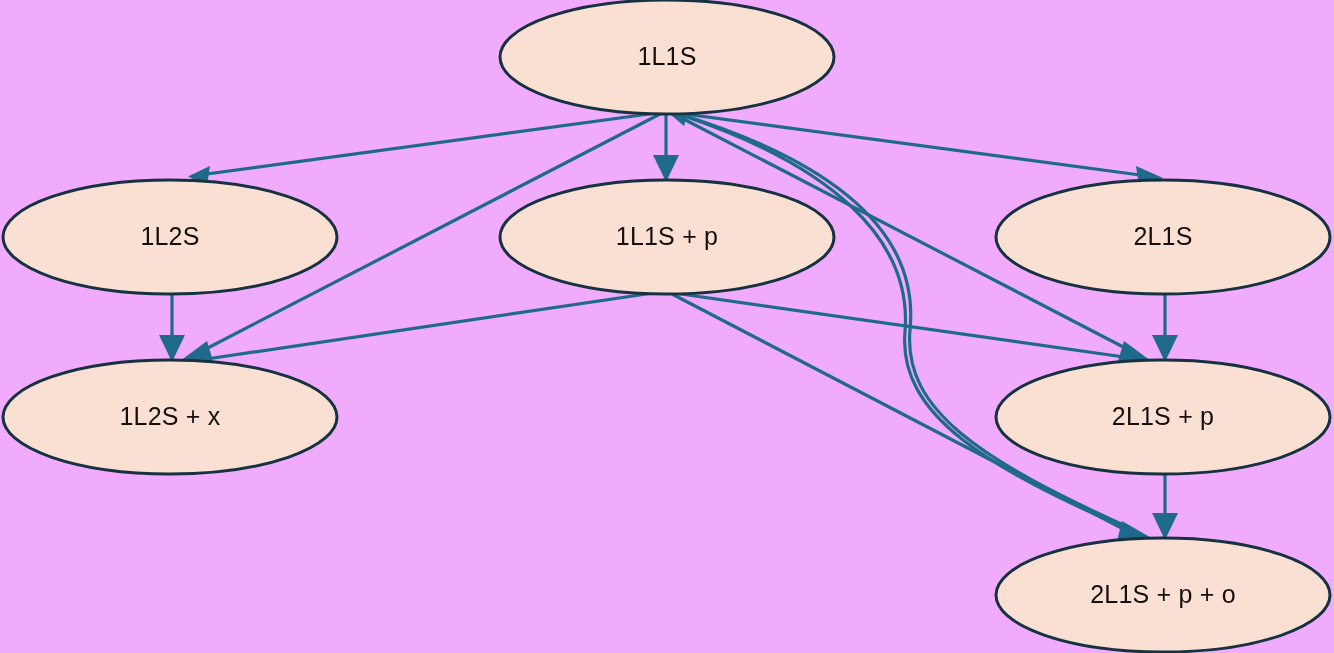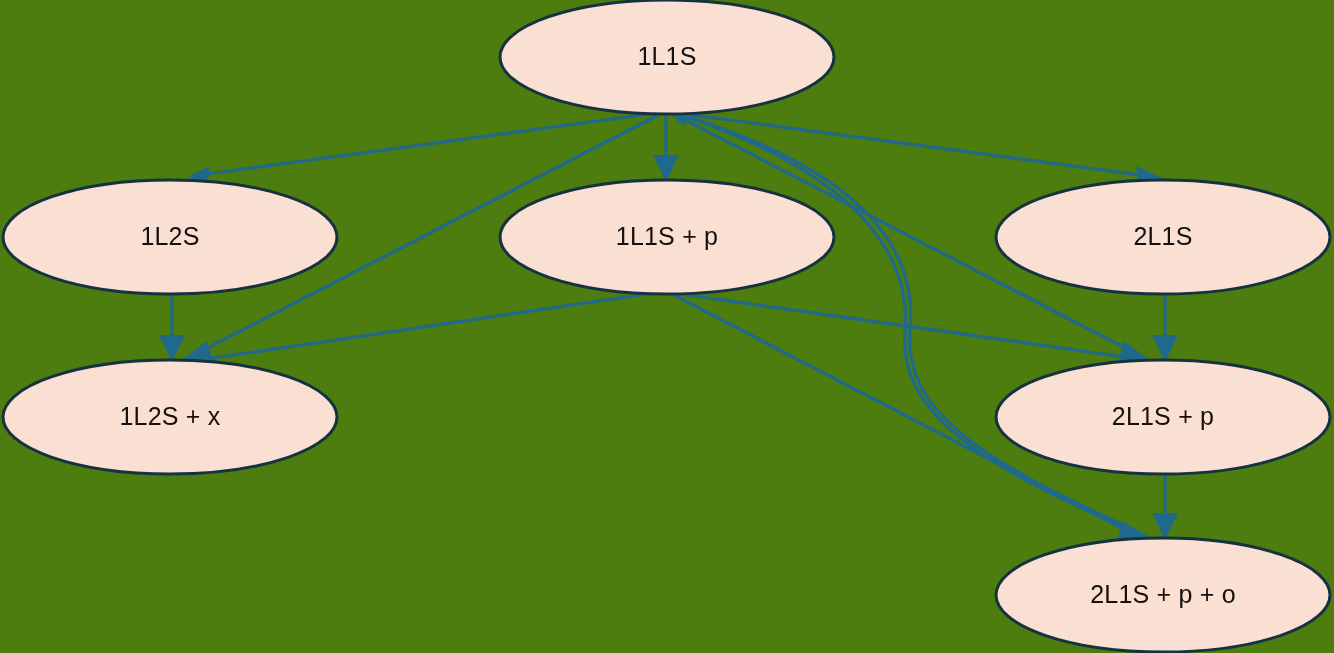--- a/index.html
+++ b/index.html
@@ -8,21 +8,21 @@
     padding: 0;
     background: #ffffff;
   }
   body {
     font-family: "Liberation Sans", sans-serif;
   }
   #diagram-root {
     position: relative;
     width: 1334px;
     height: 653px;
-    background: #4d7c0f;
+    background: #f0abfc;
     overflow: hidden;
   }
   #graph-svg {
     position: absolute;
     top: 0;
     left: 0;
     width: 1334px;
     height: 653px;
     display: block;
   }

